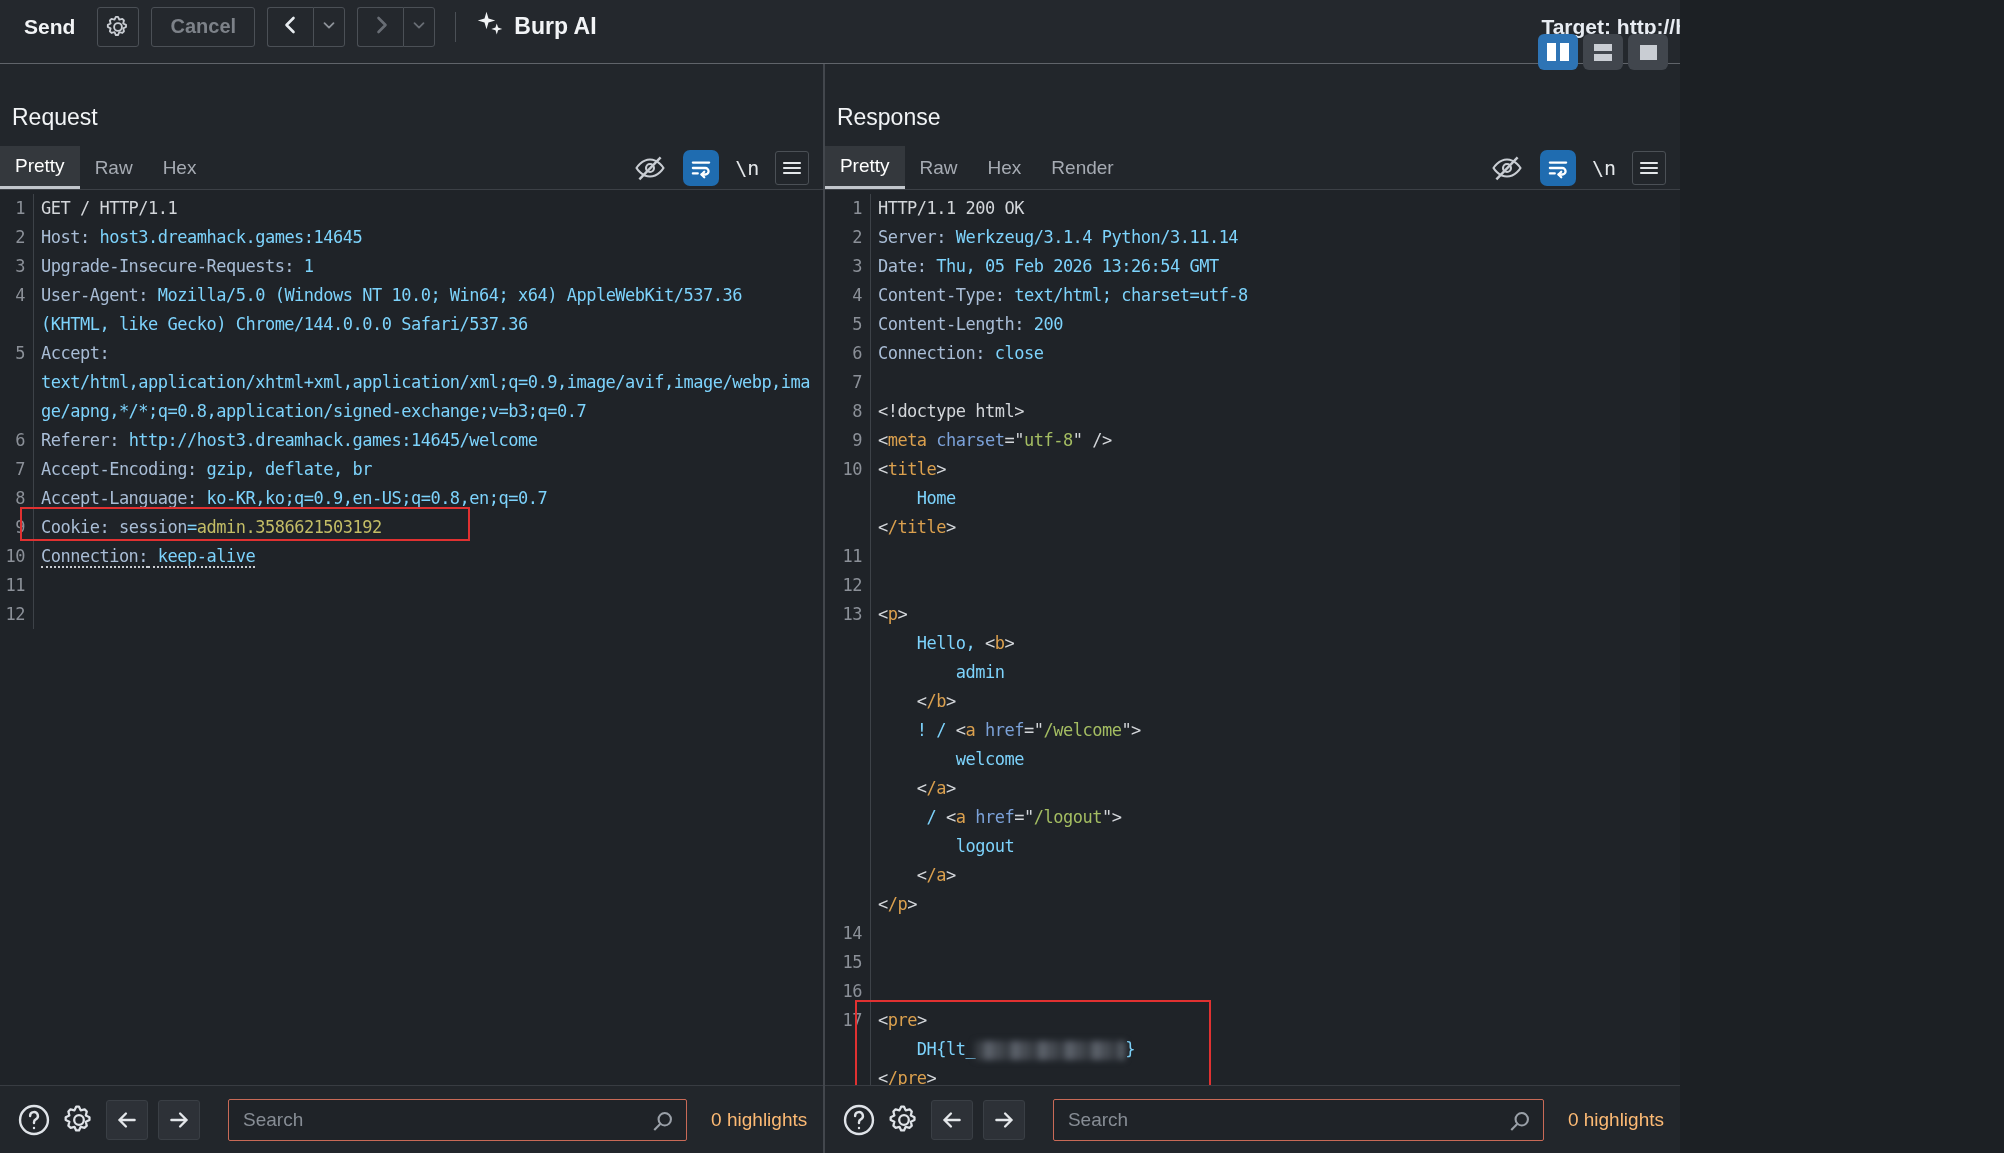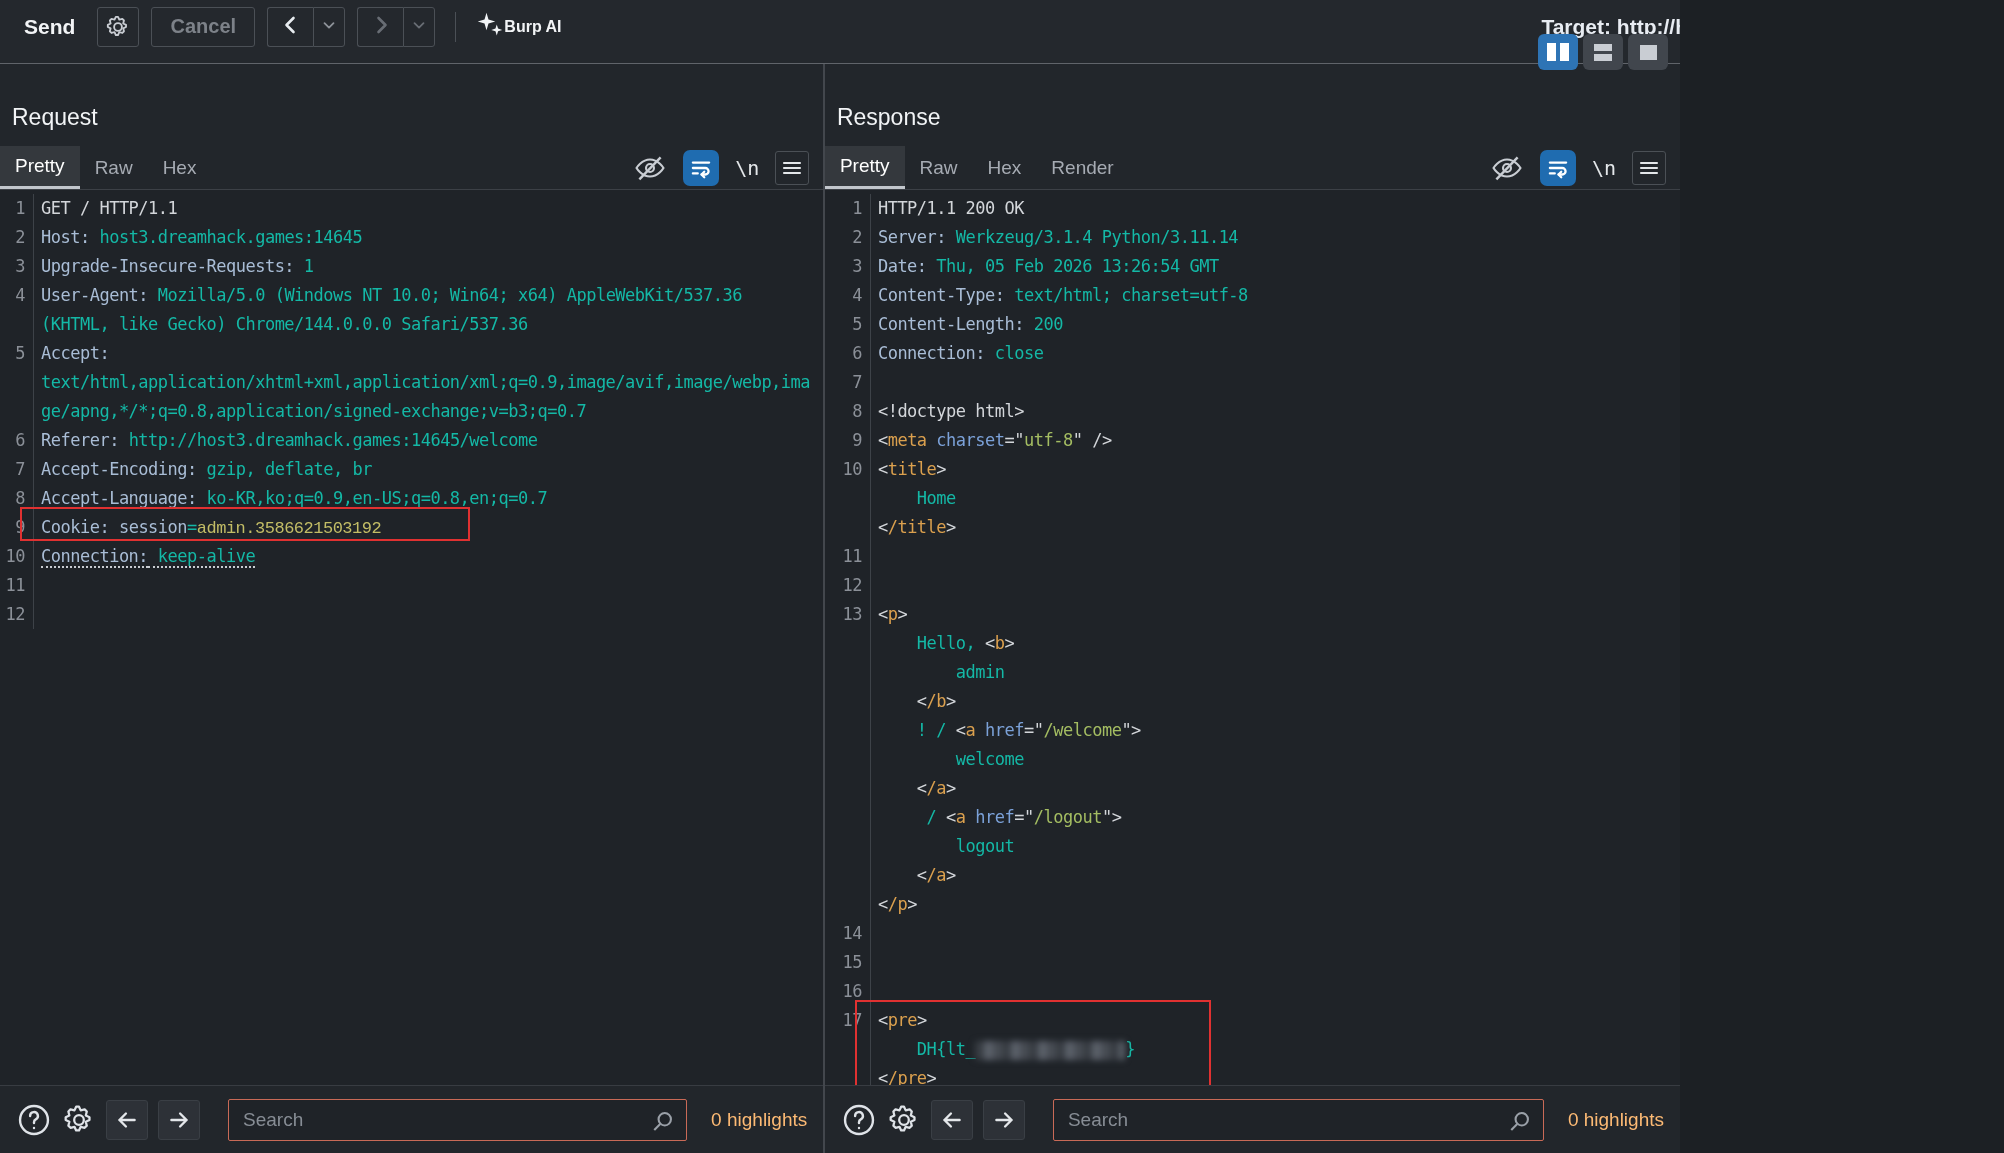--- a/index.html
+++ b/index.html
@@ -13,21 +13,21 @@
   .send-btn { font-size:21px; font-weight:bold; color:#f2f4f6; margin-right:10px; cursor:default; }
   .tb-btn { height:40px; border:1px solid #4b5056; border-radius:3px; background:#24282d;
             display:flex; align-items:center; justify-content:center; color:#dfe3e8; }
   .tb-gear { width:42px; }
   .tb-cancel { width:104px; color:#7d8289; font-weight:bold; font-size:20px; }
   .nav-group { display:flex; }
   .nav-main { width:46px; border-right:none; border-radius:3px 0 0 3px; }
   .nav-drop { width:32px; border-radius:0 3px 3px 0; color:#7d8289; }
   .nav-disabled { color:#686d74; }
   .tb-sep { width:1px; height:30px; background:#4b5056; margin:0 8px; }
-  .burp-ai { display:flex; align-items:center; color:#f2f4f6; font-weight:bold; font-size:16px; }
+  .burp-ai { display:flex; align-items:center; gap:10px; color:#f2f4f6; font-weight:bold; font-size:23px; }
   .target { margin-left:auto; font-size:21px; font-weight:bold; color:#e8ecf2; white-space:nowrap; margin-right:-8px; }
 
   
   .main { flex:1; display:flex; min-height:0; }
   .vdivider { width:2px; background:#43474d; }
   .panel { display:flex; flex-direction:column; position:relative; background:#22262b; }
   .panel.request  { width:982px; }
   .panel.response { width:1020px; }
 
   .panel-title { height:82px; padding:40px 0 0 12px; font-size:23px; font-weight:normal; color:#f2f4f6; }
@@ -55,22 +55,22 @@
   .editor { flex:1; position:relative; background:#1f2328; overflow:hidden; padding-top:4px;
             font-family:"DejaVu Sans Mono", monospace; font-size:17px; letter-spacing:-0.5px; }
   .erow { height:29px; line-height:29px; display:flex; white-space:pre; }
   .gutter { flex:0 0 auto; text-align:right; color:#8b9098; padding-right:8px;
             border-right:1px solid #3d4248; }
   .request  .gutter { width:34px; }
   .response .gutter { width:46px; }
   .rowtext { padding-left:7px; }
   .seg-plain { color:#d3d6da;margin-top:44px; }
   .seg-hdr   { color:#a9bdd6; }
-  .seg-val   { color:#14b8a6; }
-  .seg-yellow{ color:#c3bd66;font-family:Liberation Mono, monospace; }
+  .seg-val   { color:#7dd3fc; }
+  .seg-yellow{ color:#c3bd66; }
   .seg-tag   { color:#dba04e; }
   .seg-attr  { color:#7ba1d8; }
   .seg-attrval{ color:#a4bd62; }
   .seg-u { border-bottom:2px dotted #c8ccd2; }
   .seg-redact { display:inline-block; width:150px; height:19px; vertical-align:middle; border-radius:2px;
                 background:repeating-linear-gradient(90deg,#383d43 0 9px,#5a6069 9px 18px,#474c53 18px 27px);
                 filter:blur(3px); }
   .redbox { position:absolute; border:2px solid #e03131; pointer-events:none; }
   .redbox.req  { left:20px;  top:317px; width:450px; height:34px; }
   .redbox.resp { left:30px;  top:810px; width:356px; height:100px; }

